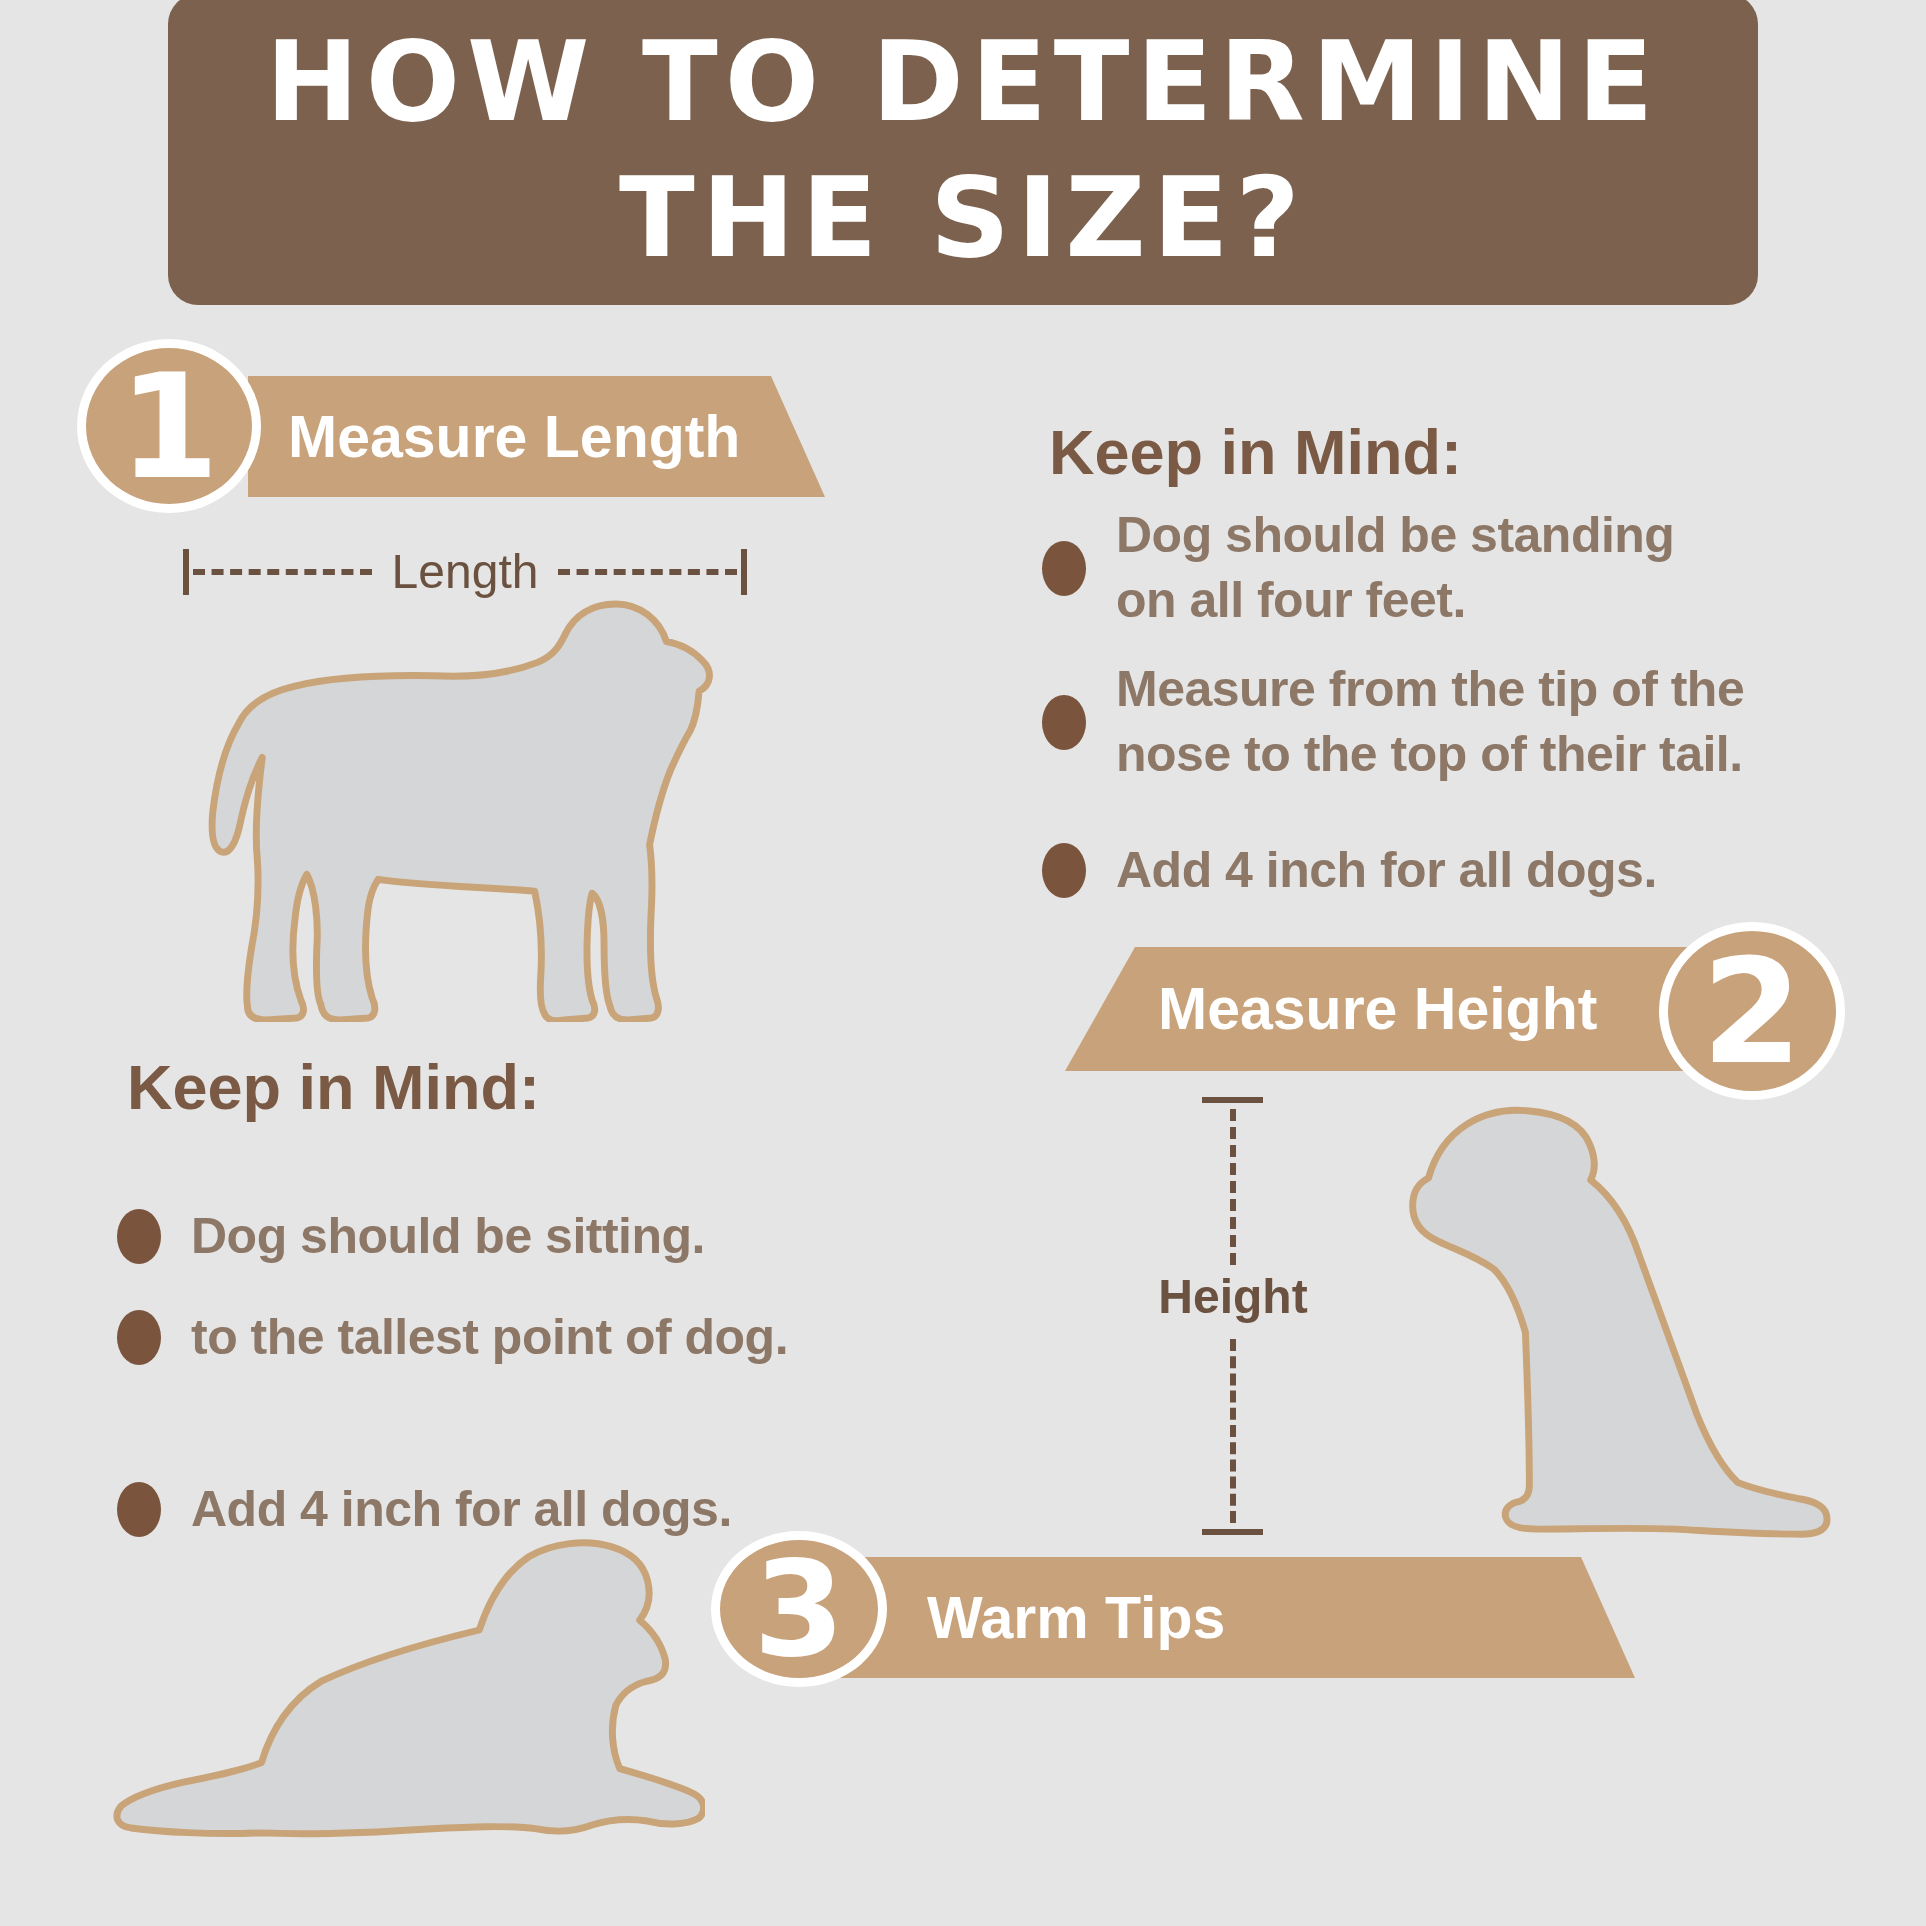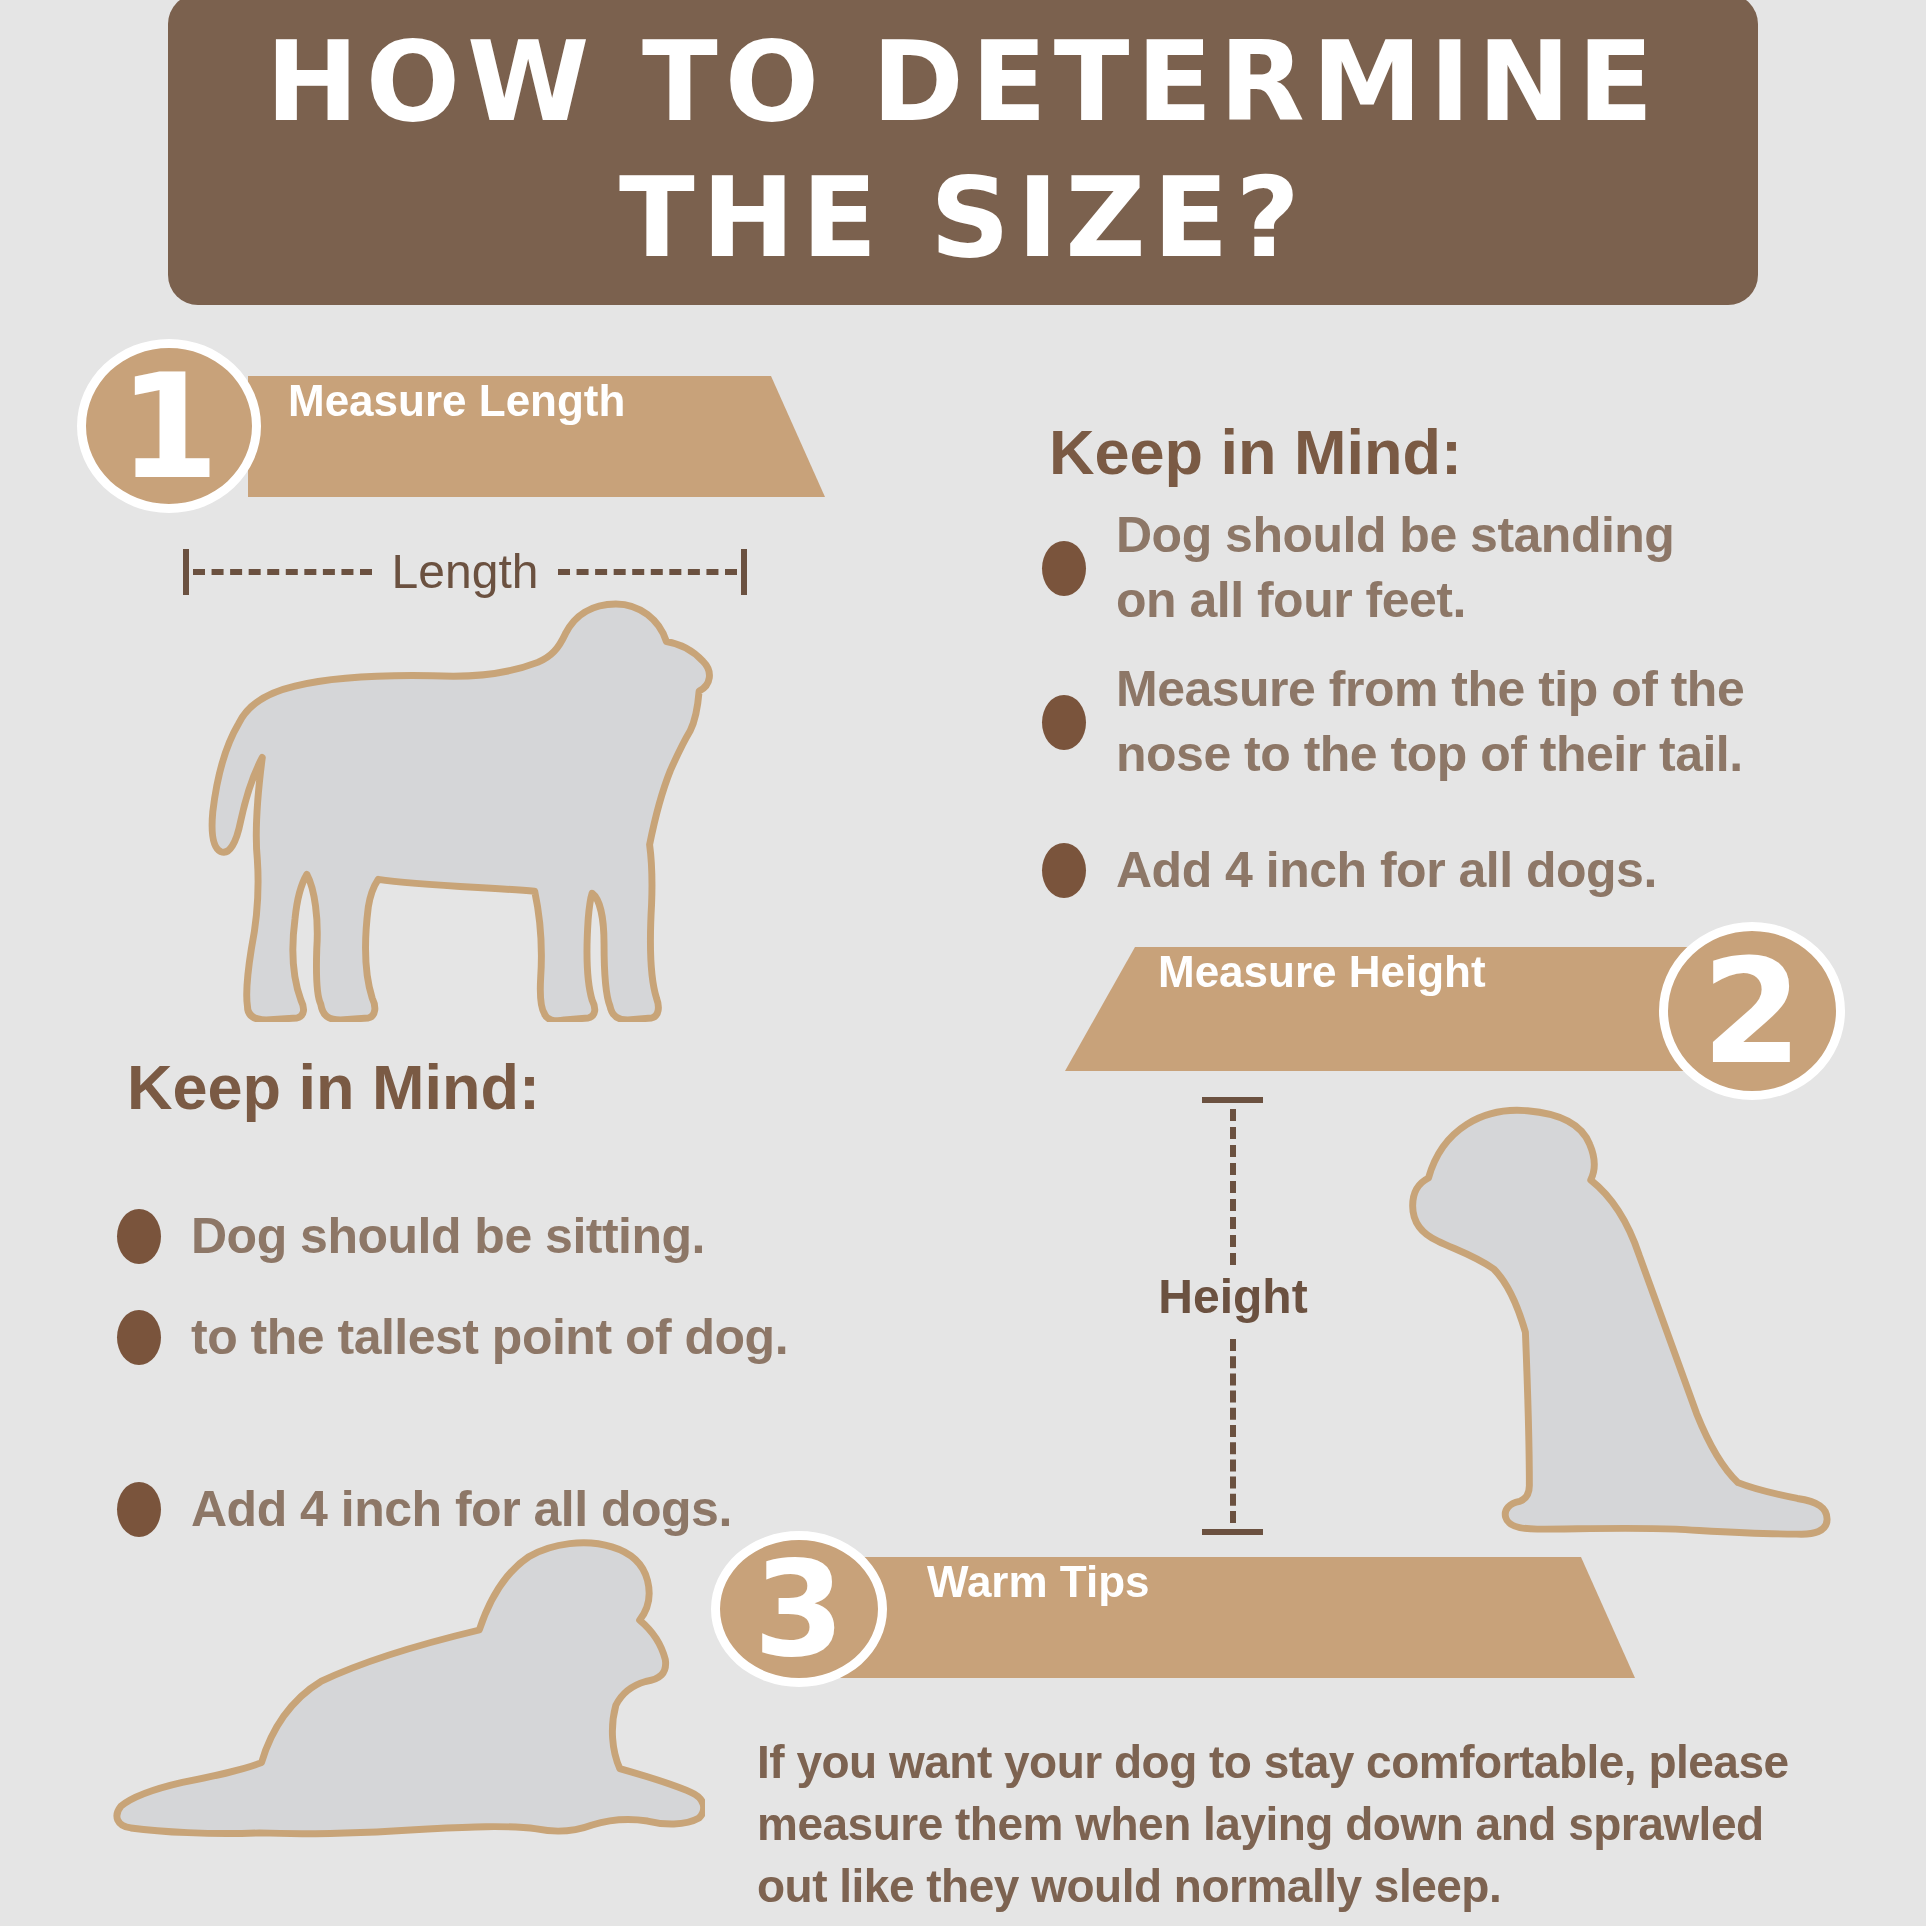--- a/index.html
+++ b/index.html
@@ -26,22 +26,22 @@
     display:flex;align-items:center;justify-content:center;
     color:#ffffff;font-weight:700;
     font-family:"DejaVu Sans","Liberation Sans",sans-serif;
   }
   .circle-1{left:77px;top:339px;width:184px;height:174px;font-size:145px;}
   .circle-2{left:1659px;top:922px;width:186px;height:178px;font-size:145px;}
   .circle-3{left:711px;top:1531px;width:176px;height:156px;font-size:131px;}
   
   .banner{
     position:absolute;z-index:2;background:#c8a27a;
-    display:flex;
-    color:#ffffff;font-weight:700;font-size:44px;white-space:nowrap;
+    display:flex;align-items:center;
+    color:#ffffff;font-weight:700;font-size:59px;white-space:nowrap;
   }
   .banner-1{left:248px;top:376px;width:537px;height:121px;
     clip-path:polygon(0 0, calc(100% - 54px) 0, 100% 100%, 0 100%);
     padding-left:40px;}
   .banner-2{left:1065px;top:947px;width:643px;height:124px;
     clip-path:polygon(70px 0, 100% 0, 100% 100%, 0 100%);
     padding-left:93px;}
   .banner-3{left:822px;top:1551px;width:708px;height:121px;
     clip-path:polygon(0 0, calc(100% - 54px) 0, 100% 100%, 0 100%);
     padding-left:105px;margin-top:6px;}
@@ -272,20 +272,15 @@
       C542,246 568,254 586,262
       C600,268 602,280 594,288
       C580,296 558,295 542,291
       C522,288 502,290 486,295
       C470,301 450,303 430,299
       C400,295 360,297 320,299
       C260,303 200,305 150,303
       C100,305 50,302 20,298 Z"></path>
   </svg>
 
-  <div class="tips-text">
-    <div>If you want your dog to stay comfortable, please</div>
-    <div>measure them when laying down and sprawled</div>
-    <div>out like they would normally sleep.</div>
-  </div>
 
 </div>
 
 
 </body></html>

